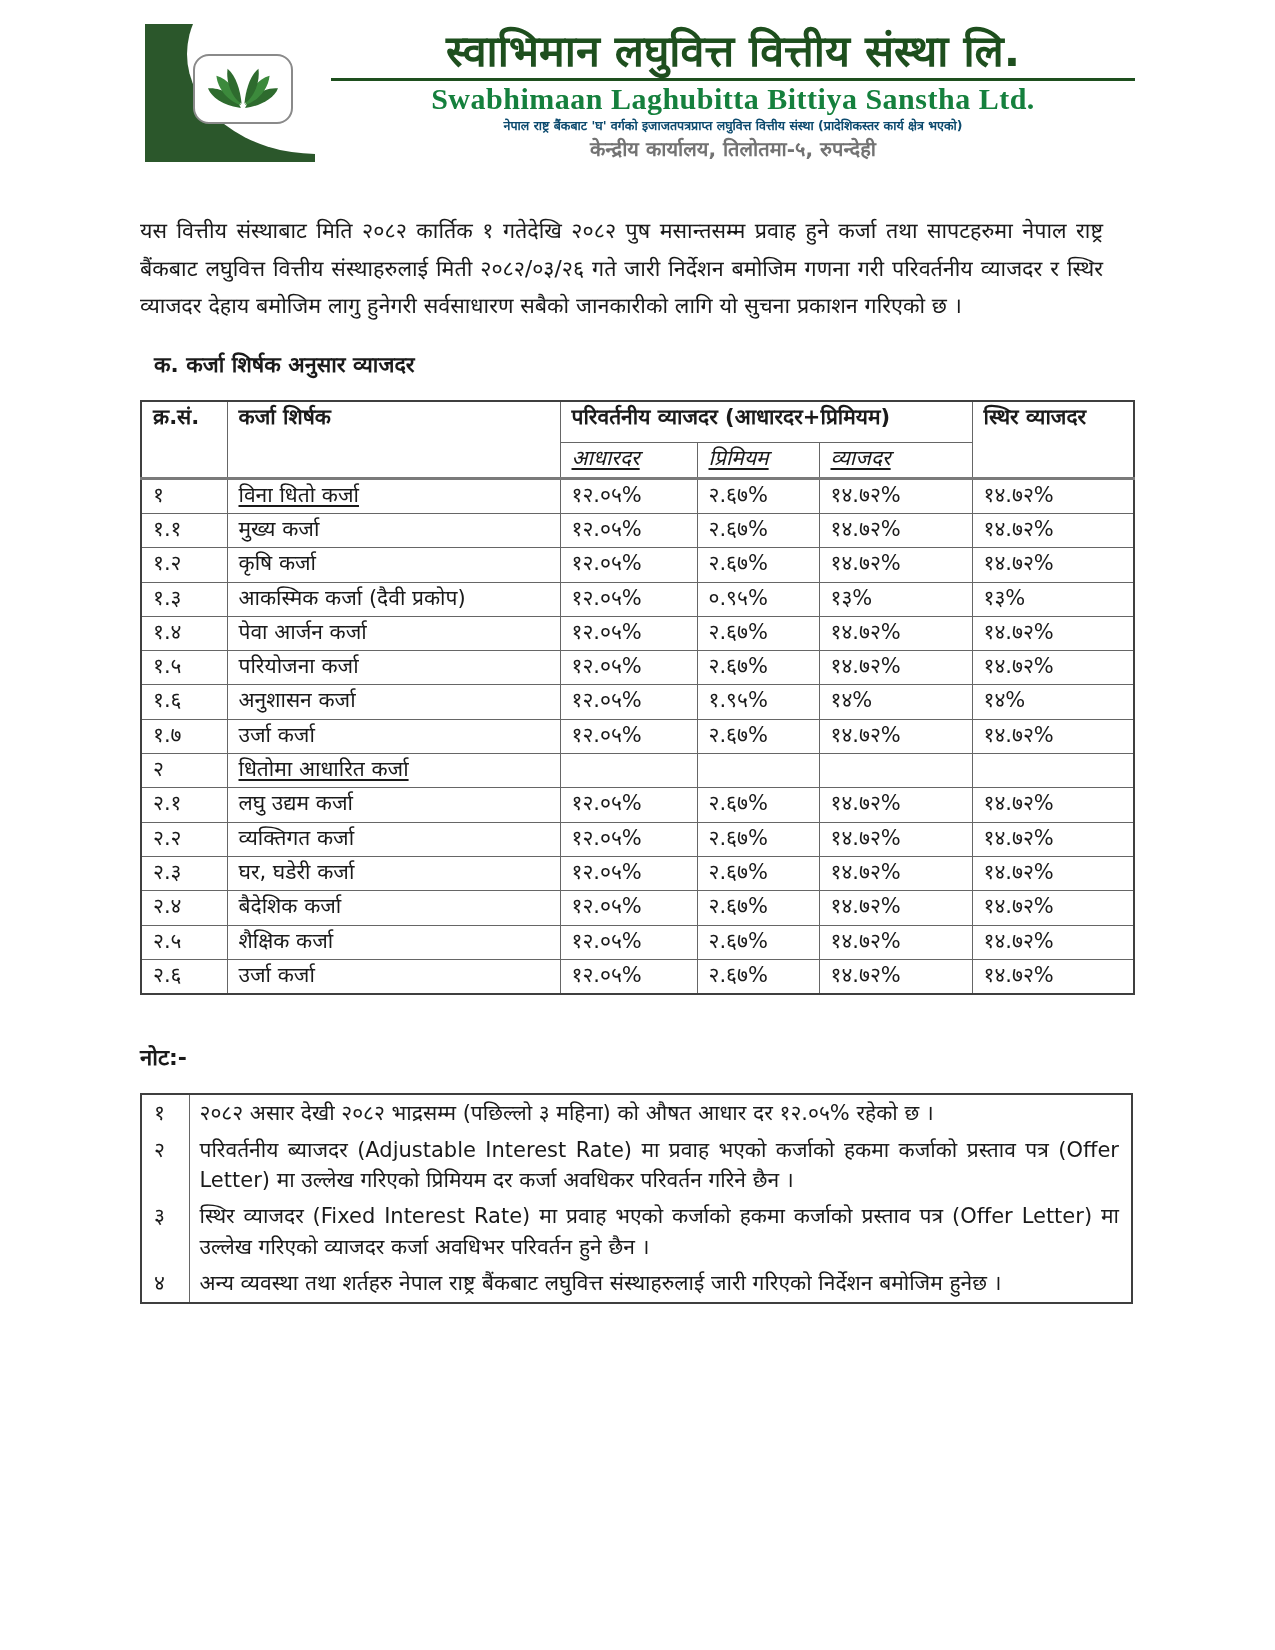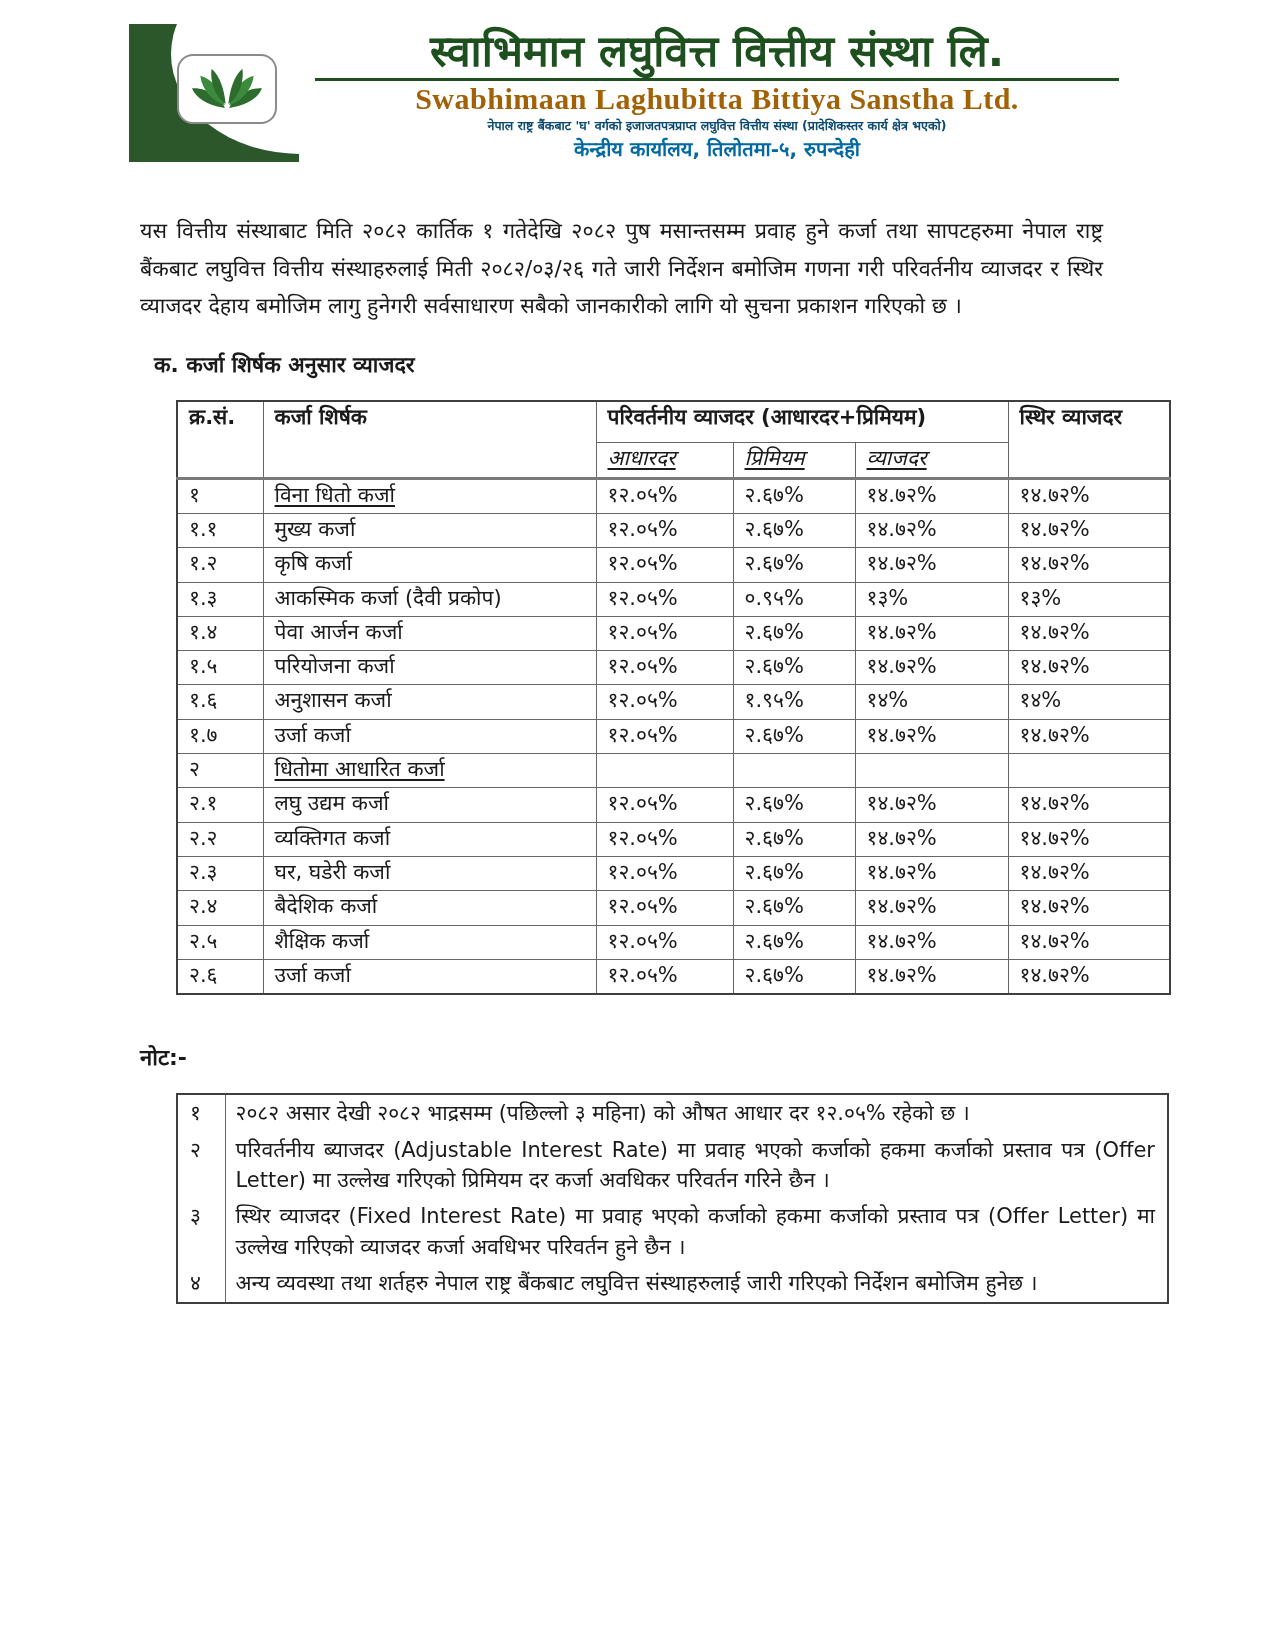--- a/index.html
+++ b/index.html
@@ -6,47 +6,47 @@
   html, body { margin: 0; padding: 0; }
   body {
     width: 1275px; height: 1650px;
     background: #ffffff;
     color: #1a1a1a;
     font-family: "DejaVu Sans", sans-serif;
   }
   .page { position: relative; width: 1275px; height: 1650px; overflow: hidden; background: #fff; }
 
   
-  .letterhead { position: absolute; left: 129px; top: 24px; width: 990px; height: 142px; display: flex; gap: 16px; }
+  .letterhead { position: absolute; left: 145px; top: 24px; width: 990px; height: 142px; display: flex; gap: 16px; }
   .logo { position: relative; width: 170px; height: 140px; flex: 0 0 170px; }
   .logo-block { position: absolute; left: 0; top: 0; width: 170px; height: 138px; background: #2b572b; overflow: hidden; }
   .logo-swoosh { position: absolute; left: 42px; top: -70px; width: 260px; height: 200px; background: #ffffff; border-radius: 50%; }
   .logo-badge {
     position: absolute; left: 48px; top: 30px; width: 100px; height: 70px;
     background: #ffffff; border: 2.5px solid #8a8a8a; border-radius: 16px;
     display: flex; align-items: center; justify-content: center;
   }
   .logo-badge svg { width: 84px; height: 52px; }
 
   .head-text { flex: 1; text-align: center; padding-top: 4px; }
   .title-np { font-size: 43px; font-weight: bold; color: #1e4f1e; line-height: 1.1; white-space: nowrap; }
   .title-rule { height: 2.5px; background: #1e4f1e; margin: 3px 0 2px 0; }
-  .title-en { font-family: "Liberation Serif", serif; font-size: 30px; font-weight: bold; color: #a16207; letter-spacing: 0.5px; line-height: 1.05; }
+  .title-en { font-family: "Liberation Serif", serif; font-size: 30px; font-weight: bold; color: #15803d; letter-spacing: 0.5px; line-height: 1.05; }
   .license-line { font-size: 12.5px; font-weight: bold; color: #0c4a6e; margin-top: 3px; }
-  .office-line { font-size: 20px; font-weight: bold; color: #0369a1; margin-top: 1px; }
+  .office-line { font-size: 20px; font-weight: bold; color: #737373; margin-top: 1px; }
 
   
   .content { position: absolute; left: 140px; top: 166px; width: 995px; }
   .intro {
     margin: 46px 30px 0 0; width: 963px;
     font-size: 21.5px; line-height: 1.75; text-align: justify;
   }
   .section-heading { margin: 24px 0 0 14px; font-size: 21.5px; font-weight: bold; }
 
-  table { border-collapse: collapse; table-layout: fixed; margin-left: 36px; }
+  table { border-collapse: collapse; table-layout: fixed; }
   .rate-table { width: 993px; margin-top: 22px; border: 2px solid #3f3f3f; }
   .rate-table th, .rate-table td {
     border: 1.5px solid #666;
     padding: 2px 11px 4px 11px;
     font-size: 21px; font-weight: normal;
     text-align: left; vertical-align: top;
     line-height: 1.3;
     overflow: hidden; white-space: nowrap;
   }
   .rate-table thead th { font-weight: bold; }

